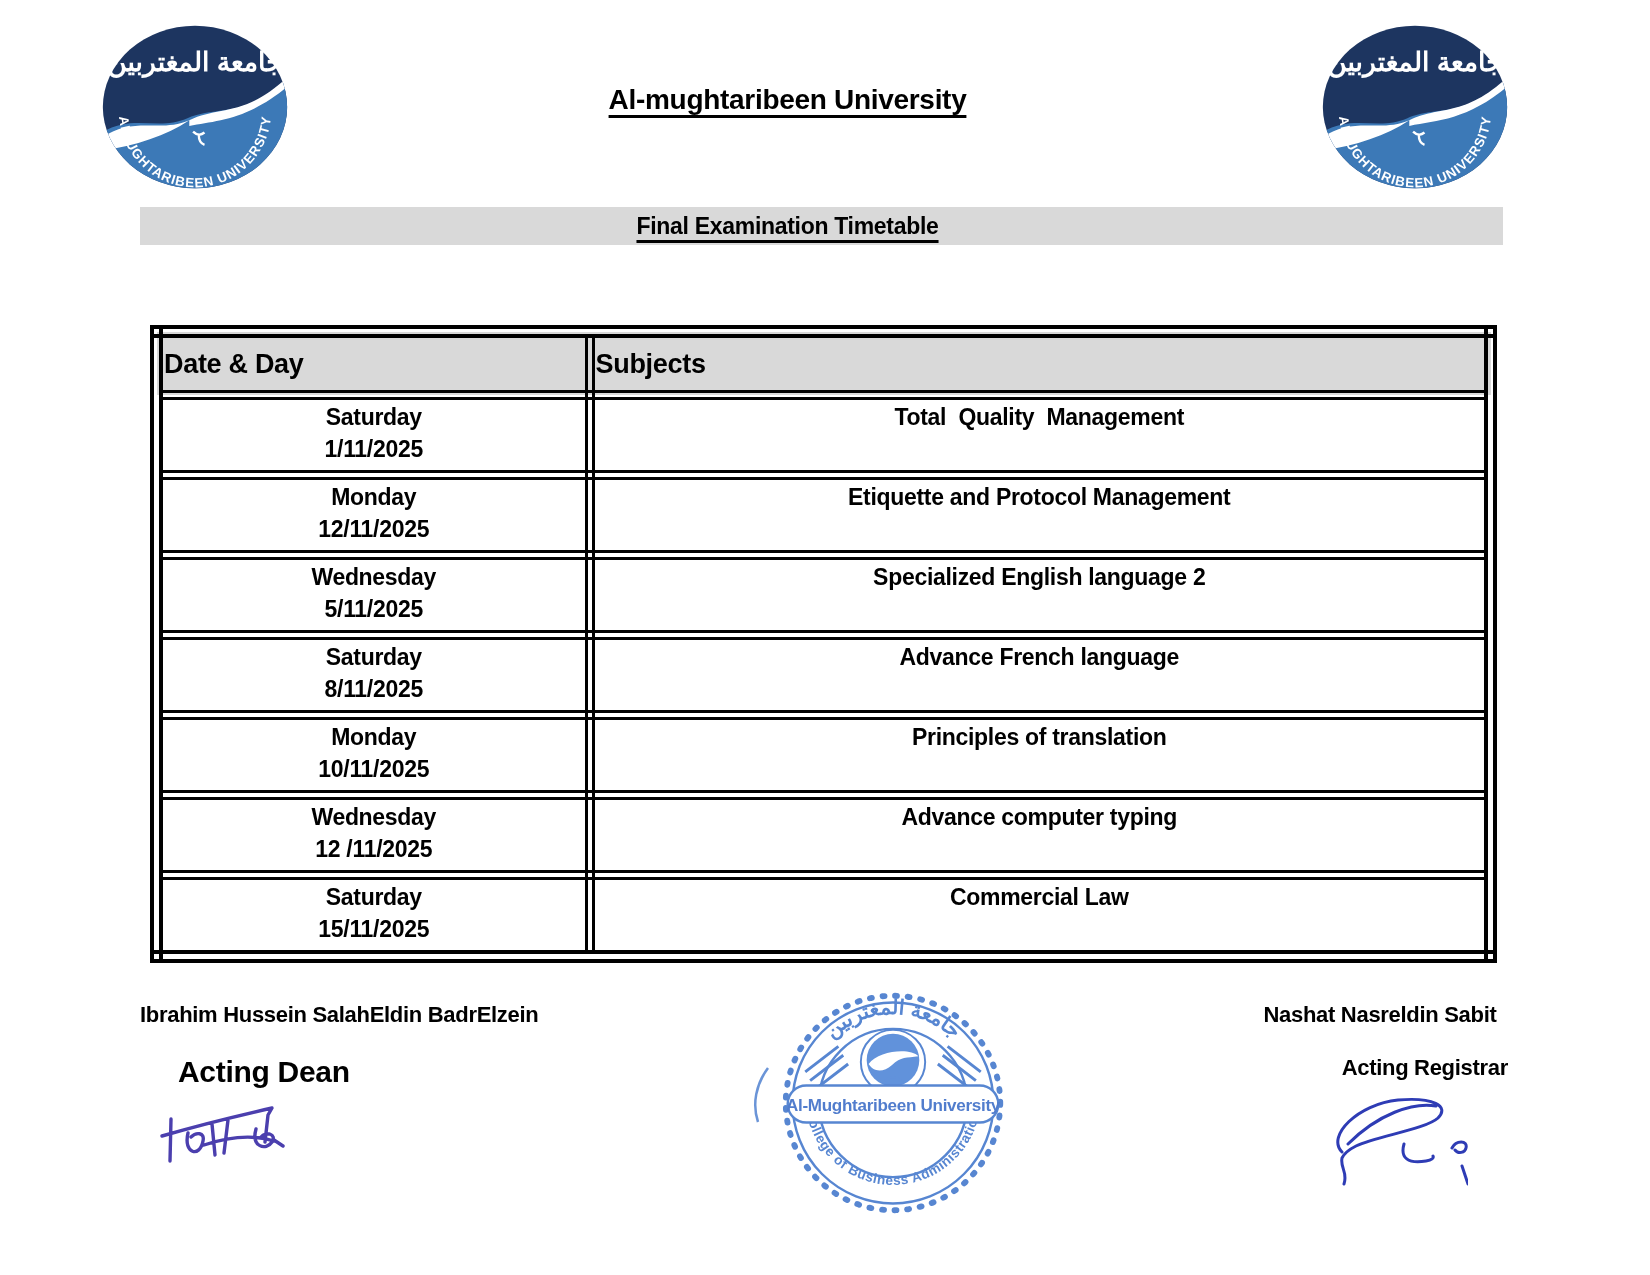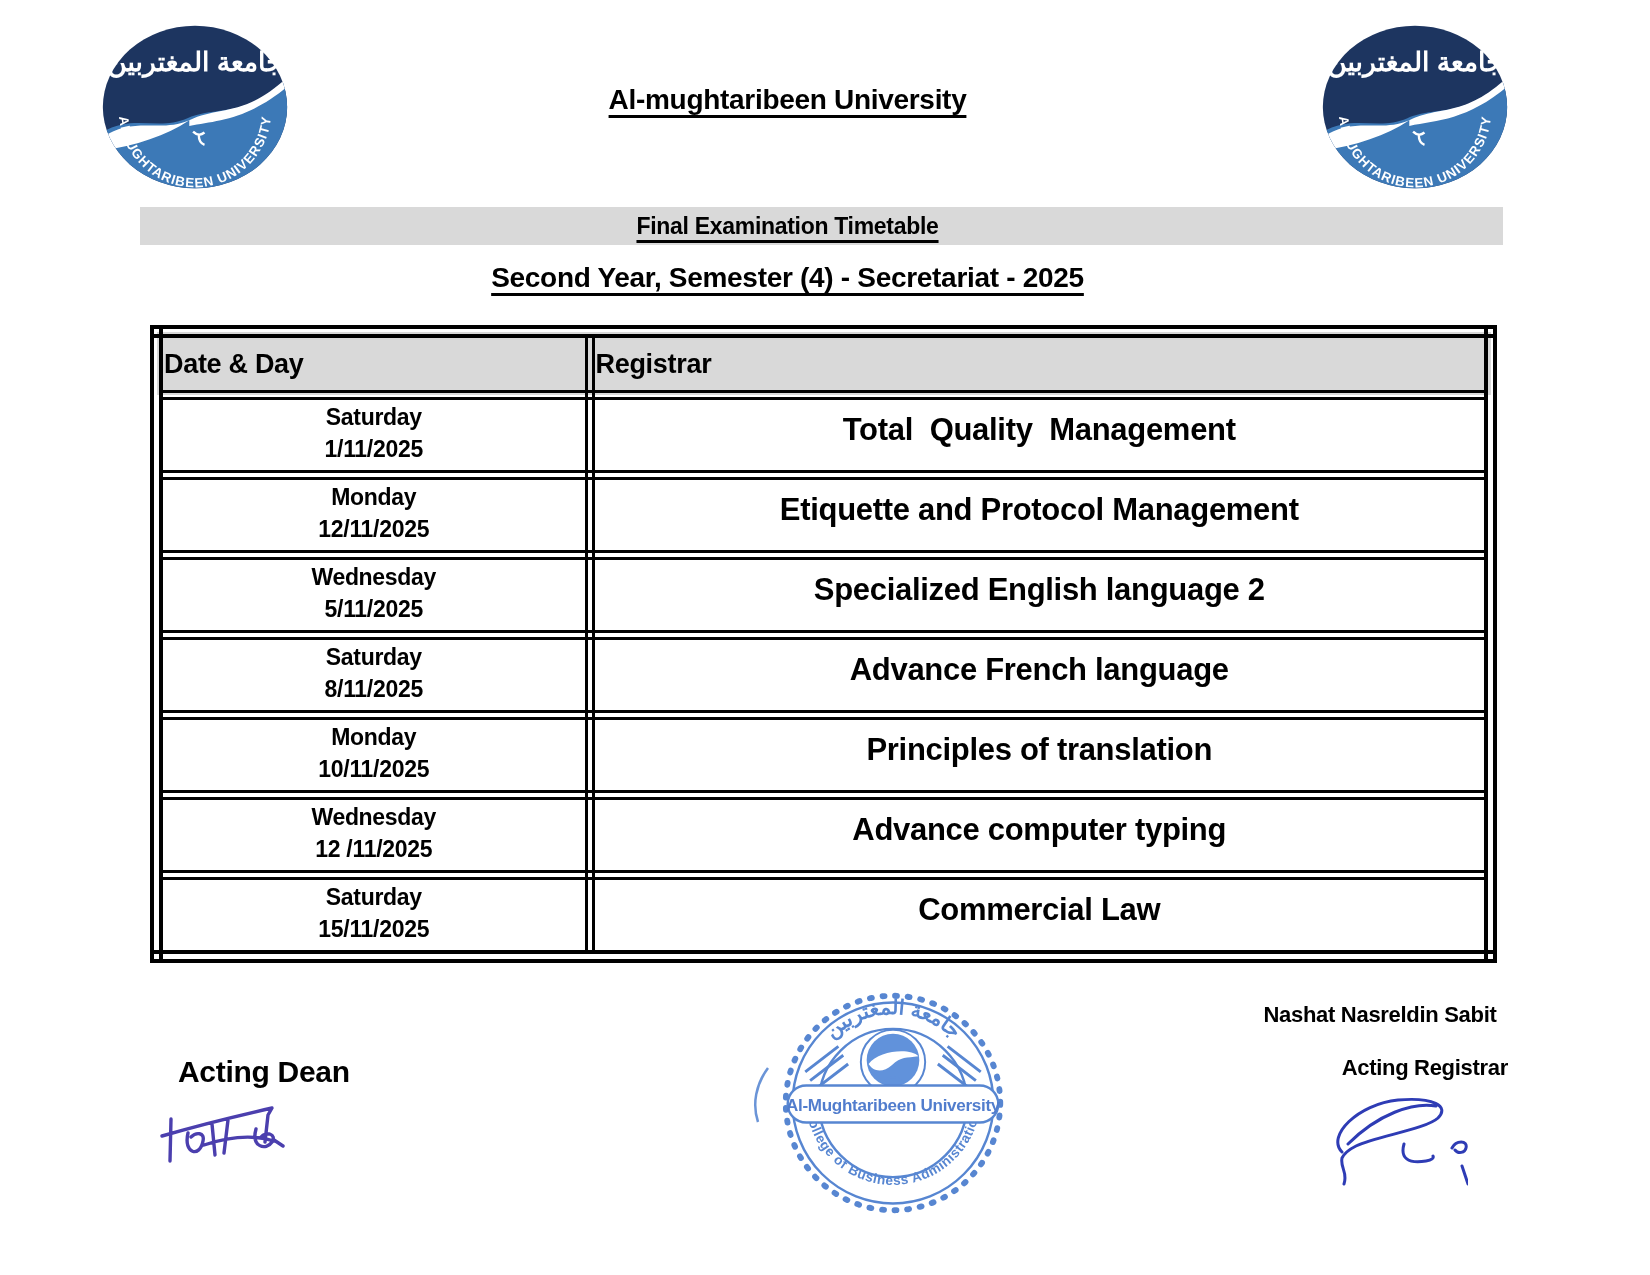--- a/index.html
+++ b/index.html
@@ -16,21 +16,21 @@
   .banner{position:absolute;left:140px;top:207px;width:1363px;height:38px;background:#d9d9d9;}
   .banner-inner{width:1295px;line-height:38px;text-align:center;font-size:23px;}
   .t-sub{position:absolute;left:140px;top:262px;width:1295px;text-align:center;font-size:28px;}
   table.exam{
     position:absolute;left:150px;top:325px;width:1347px;
     border-collapse:collapse;table-layout:fixed;border:13px double #000;
   }
   table.exam th,table.exam td{border:10px double #000;}
   table.exam th{height:50px;background:#d9d9d9;font-size:27px;text-align:left;}
   td.datecell{height:68px;text-align:center;vertical-align:top;font-size:23px;line-height:32px;}
-  td.subjcell{text-align:center;vertical-align:top;font-size:31px;padding-top:12px;white-space:pre-wrap;}
+  td.subjcell{text-align:center;vertical-align:top;font-size:23px;padding-top:4px;white-space:pre-wrap;}
   .sig-name-left{position:absolute;left:140px;top:1002px;font-size:22px;}
   .sig-title-left{position:absolute;left:178px;top:1055px;font-size:30px;}
   .sig-name-right{position:absolute;left:1252px;top:1002px;width:256px;text-align:center;font-size:22px;}
   .sig-title-right{position:absolute;left:1252px;top:1055px;width:256px;text-align:right;font-size:22px;}
   .sig-draw-left{position:absolute;left:156px;top:1088px;}
   .sig-draw-right{position:absolute;left:1318px;top:1086px;}
   .stamp{position:absolute;left:776px;top:986px;width:234px;height:234px;}
   .stray{position:absolute;left:750px;top:1064px;}
 </style>
 </head>
@@ -77,33 +77,30 @@
       <textPath href="#lgarcB" startOffset="50%" text-anchor="middle">AIMUGHTARIBEEN UNIVERSITY</textPath>
     </text>
   </svg>
 
   <div class="t-univ">
     <span class="u">Al-mughtaribeen University</span>
   </div>
   <div class="banner">
     <div class="banner-inner"><span class="u">Final Examination Timetable</span></div>
   </div>
-  <div class="t-sub">
-    <span class="u">Second Year, Semester (4) - Secretariat - 2025</span>
-  </div>
 
   <table class="exam">
     <colgroup>
         <col style="width:433px">
         <col>
       </colgroup>
     <thead>
       <tr>
         <th>Date &amp; Day</th>
-        <th>Registrar</th>
+        <th>Subjects</th>
       </tr>
     </thead>
     <tbody>
       <tr>
         <td class="datecell">
           <div>Saturday</div>
           <div>1/11/2025</div>
         </td>
         <td class="subjcell">Total  Quality  Management</td>
       </tr>
@@ -145,20 +142,21 @@
       <tr>
         <td class="datecell">
           <div>Saturday</div>
           <div>15/11/2025</div>
         </td>
         <td class="subjcell">Commercial Law</td>
       </tr>
     </tbody>
   </table>
 
+  <div class="sig-name-left">Ibrahim Hussein SalahEldin BadrElzein</div>
   <div class="sig-title-left">Acting Dean</div>
   <svg class="sig-draw-left" width="145" height="78" viewBox="0 0 145 78">
     <path fill="none" stroke="#4b3fae" stroke-width="3.4" stroke-linecap="round" stroke-linejoin="round" d="M6,48 C40,38 85,27 116,20 L112,27 L109,54
          M15,31 L14,73
          M32,45 C27,66 44,70 47,53 C49,44 40,44 35,49
          M56,36 L59,67 M72,32 L68,65
          M48,57 C72,49 96,46 118,53
          M100,41 C95,59 110,63 116,54 C121,46 110,43 105,49
          M118,52 L127,58"></path>
   </svg>

